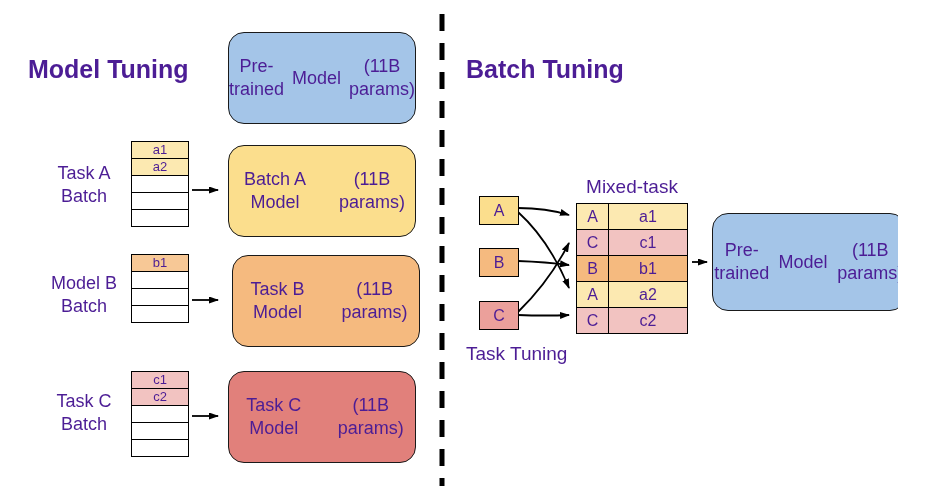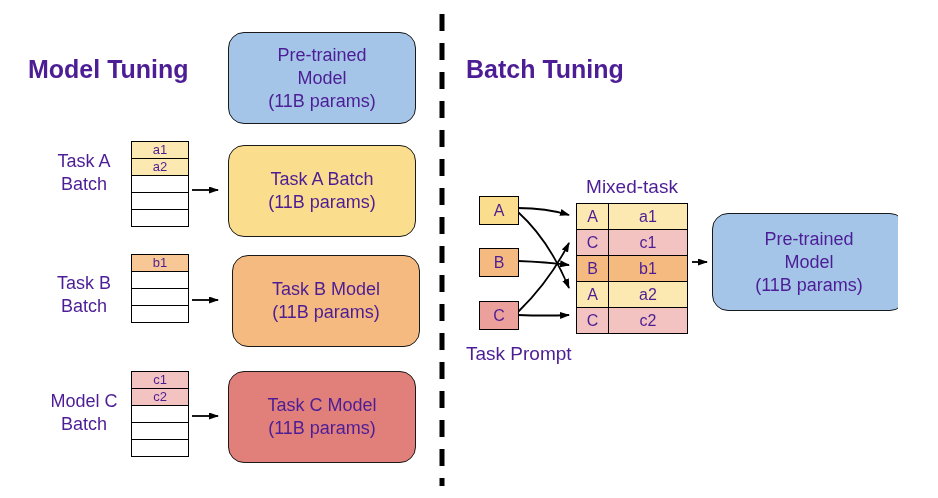--- a/index.html
+++ b/index.html
@@ -8,33 +8,33 @@
     font-family:Liberation Sans, sans-serif; color:#4c1d95;
     overflow:hidden;
   }
   .heading { position:absolute; font-size:25px; font-weight:bold; z-index:2; white-space:nowrap; }
   #heading-model  { left:28px;  top:55px; }
   #heading-prompt { left:466px; top:55px; }
 
   
   .rounded-box {
     position:absolute; border:1.5px solid #1a1a1a; border-radius:16px;
-    display:flex; flex-direction:column; align-items:center; justify-content:center;
-    font-size:18px; line-height:23px; text-align:center; z-index:2;
+    display:flex; flex-direction:row; align-items:center; justify-content:center;
+    font-size:18px; line-height:23px; text-align:center; z-index:2;gap:8px;
   }
   #box-pretrained-left { left:228px; top:32px;  width:186px; height:90px; background:#A4C5E8; }
   #box-task-a          { left:228px; top:145px; width:186px; height:90px; background:#FBDE8D; }
   #box-task-b          { left:232px; top:255px; width:186px; height:90px; background:#F5BA7F; }
   #box-task-c          { left:228px; top:371px; width:186px; height:90px; background:#E1807B; }
   #box-pretrained-right{ left:712px; top:213px; width:192px; height:96px; background:#A4C5E8; }
 
   
   .batch-label { position:absolute; left:48px; width:72px; text-align:center;
                  font-size:18px; line-height:23px; z-index:2; }
-  #label-task-a { top:150px; }
+  #label-task-a { top:162px; }
   #label-task-b { top:272px; }
   #label-task-c { top:390px; }
 
   
   .batch-table { position:absolute; left:131px; width:56px; border:1px solid #000;
                  background:#fff; z-index:2; }
   #table-task-a { top:141px; }
   #table-task-b { top:254px; }
   #table-task-c { top:371px; }
   .batch-row { height:16px; border-bottom:1px solid #000; font-size:13px;
@@ -117,41 +117,41 @@
     <div>Batch</div>
   </div>
   <div class="batch-table" id="table-task-a">
     <div class="batch-row row-yellow">a1</div>
     <div class="batch-row row-yellow">a2</div>
     <div class="batch-row"></div>
     <div class="batch-row"></div>
     <div class="batch-row"></div>
   </div>
   <div class="rounded-box" id="box-task-a">
-    <span>Task A Batch</span>
+    <span>Batch A Model</span>
     <span>(11B params)</span>
   </div>
 
   <div class="batch-label" id="label-task-b">
-    <div>Task B</div>
+    <div>Model B</div>
     <div>Batch</div>
   </div>
   <div class="batch-table" id="table-task-b">
     <div class="batch-row row-orange">b1</div>
     <div class="batch-row"></div>
     <div class="batch-row"></div>
     <div class="batch-row"></div>
   </div>
   <div class="rounded-box" id="box-task-b">
     <span>Task B Model</span>
     <span>(11B params)</span>
   </div>
 
   <div class="batch-label" id="label-task-c">
-    <div>Model C</div>
+    <div>Task C</div>
     <div>Batch</div>
   </div>
   <div class="batch-table" id="table-task-c">
     <div class="batch-row row-pink">c1</div>
     <div class="batch-row row-pink">c2</div>
     <div class="batch-row"></div>
     <div class="batch-row"></div>
     <div class="batch-row"></div>
   </div>
   <div class="rounded-box" id="box-task-c">
@@ -193,16 +193,16 @@
     </div>
   </div>
 
   <div class="rounded-box" id="box-pretrained-right">
     <span>Pre-trained</span>
     <span>Model</span>
     <span>(11B params)</span>
   </div>
 
   <div id="caption">
-    <div class="line1">Task Prompt</div>
+    <div class="line1">Task Tuning</div>
   </div>
 
 </div>
 
 </body></html>

